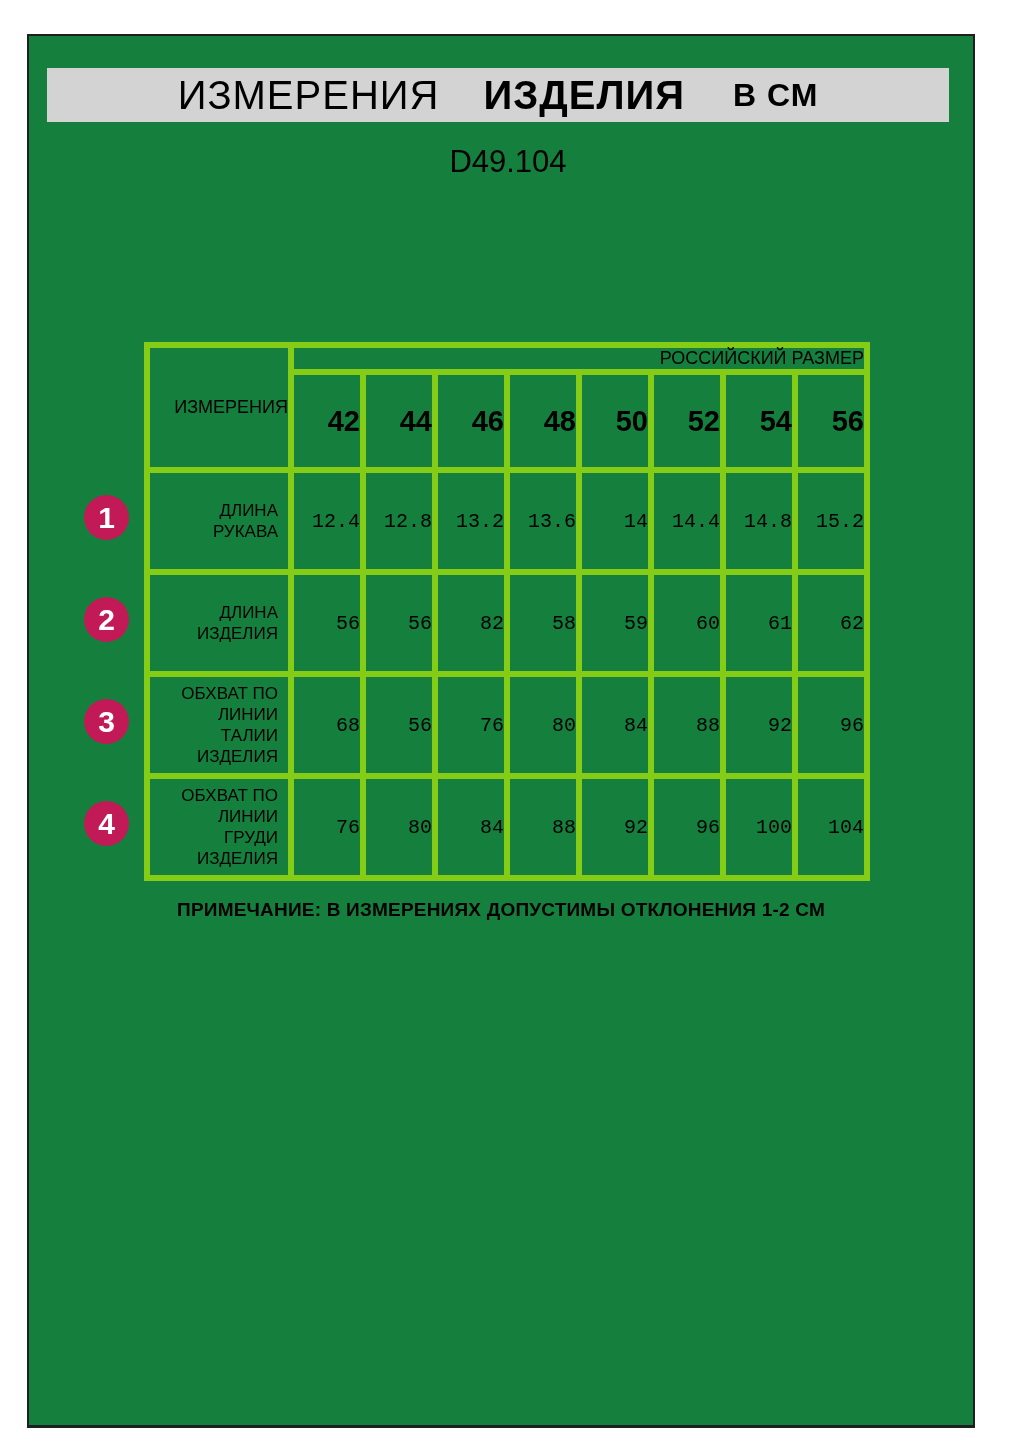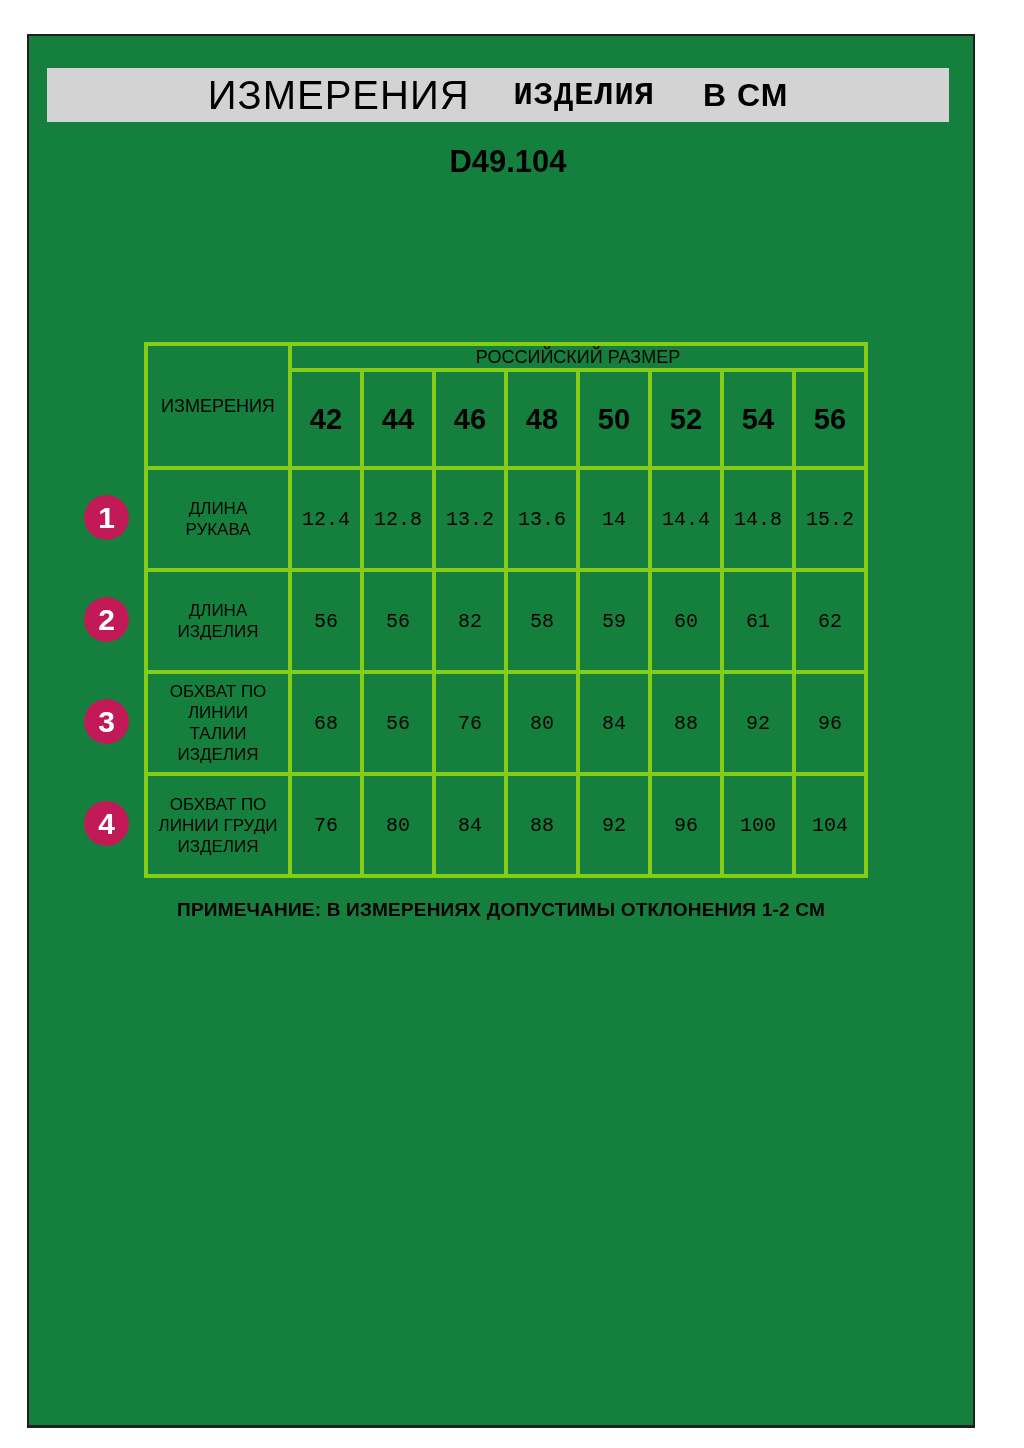--- a/index.html
+++ b/index.html
@@ -19,39 +19,39 @@
     background:#15803d;
   }
   .band {
     position:absolute; left:18px; top:32px;
     width:902px; height:54px;
     background:#d3d3d3;
     display:flex; align-items:center; justify-content:center;
     white-space:nowrap;
   }
   .band .t1 { font-size:40px; font-weight:400; letter-spacing:1px; }
-  .band .t2 { font-size:32px; font-weight:700; letter-spacing:1px; margin-left:44px;font-family:Liberation Mono, monospace; }
+  .band .t2 { font-size:40px; font-weight:700; letter-spacing:1px; margin-left:44px; }
   .band .t3 { font-size:32px; font-weight:700; margin-left:48px; letter-spacing:1px; }
   .code {
     position:absolute; left:0; top:108px; width:100%;
-    text-align:center; font-size:31px; font-weight:700;padding-left:14px;
+    text-align:center; font-size:31px; font-weight:400;padding-left:14px;
   }
   .desc {
     position:absolute; left:50%; transform:translateX(-50%); top:146px;
     width:745px;
     text-align:center; font-size:21.5px; line-height:29px; font-weight:400;
   }
   table.size-table {
     position:absolute; left:115px; top:306px;
     border-collapse:collapse;
     table-layout:fixed;
   }
   table.size-table td {
-    border:4px solid #84cc16;
-    text-align:center; vertical-align:middle;
+    border:6px solid #84cc16;
+    text-align:right; vertical-align:middle;
     padding:0;
     margin-left:17px;
   }
   td.corner { width:144px; font-size:18px; }
   td.group  { height:26px; font-size:18px; }
   tr.sizes td { height:98px; font-size:29px; font-weight:700; }
   col.c-label { width:144px; }
   col.c-size  { width:72px; }
   tbody tr { height:102px; }
   tbody td.rowlabel {

